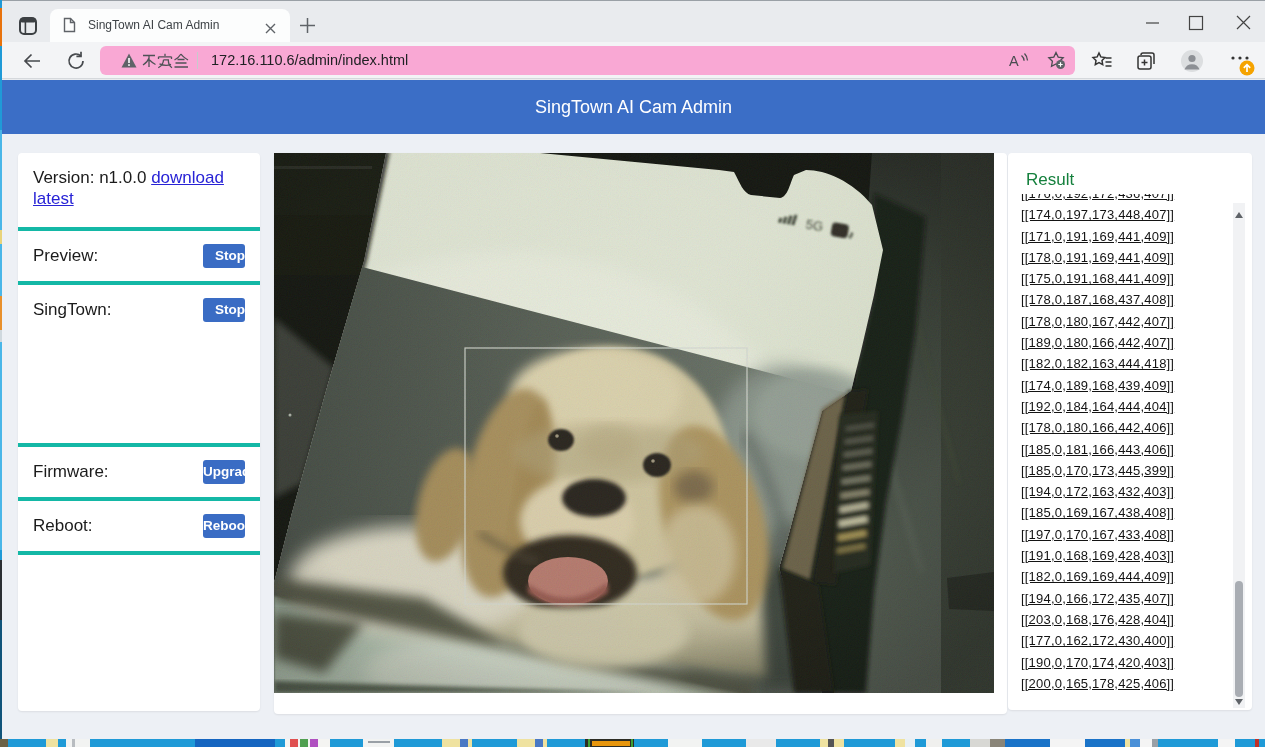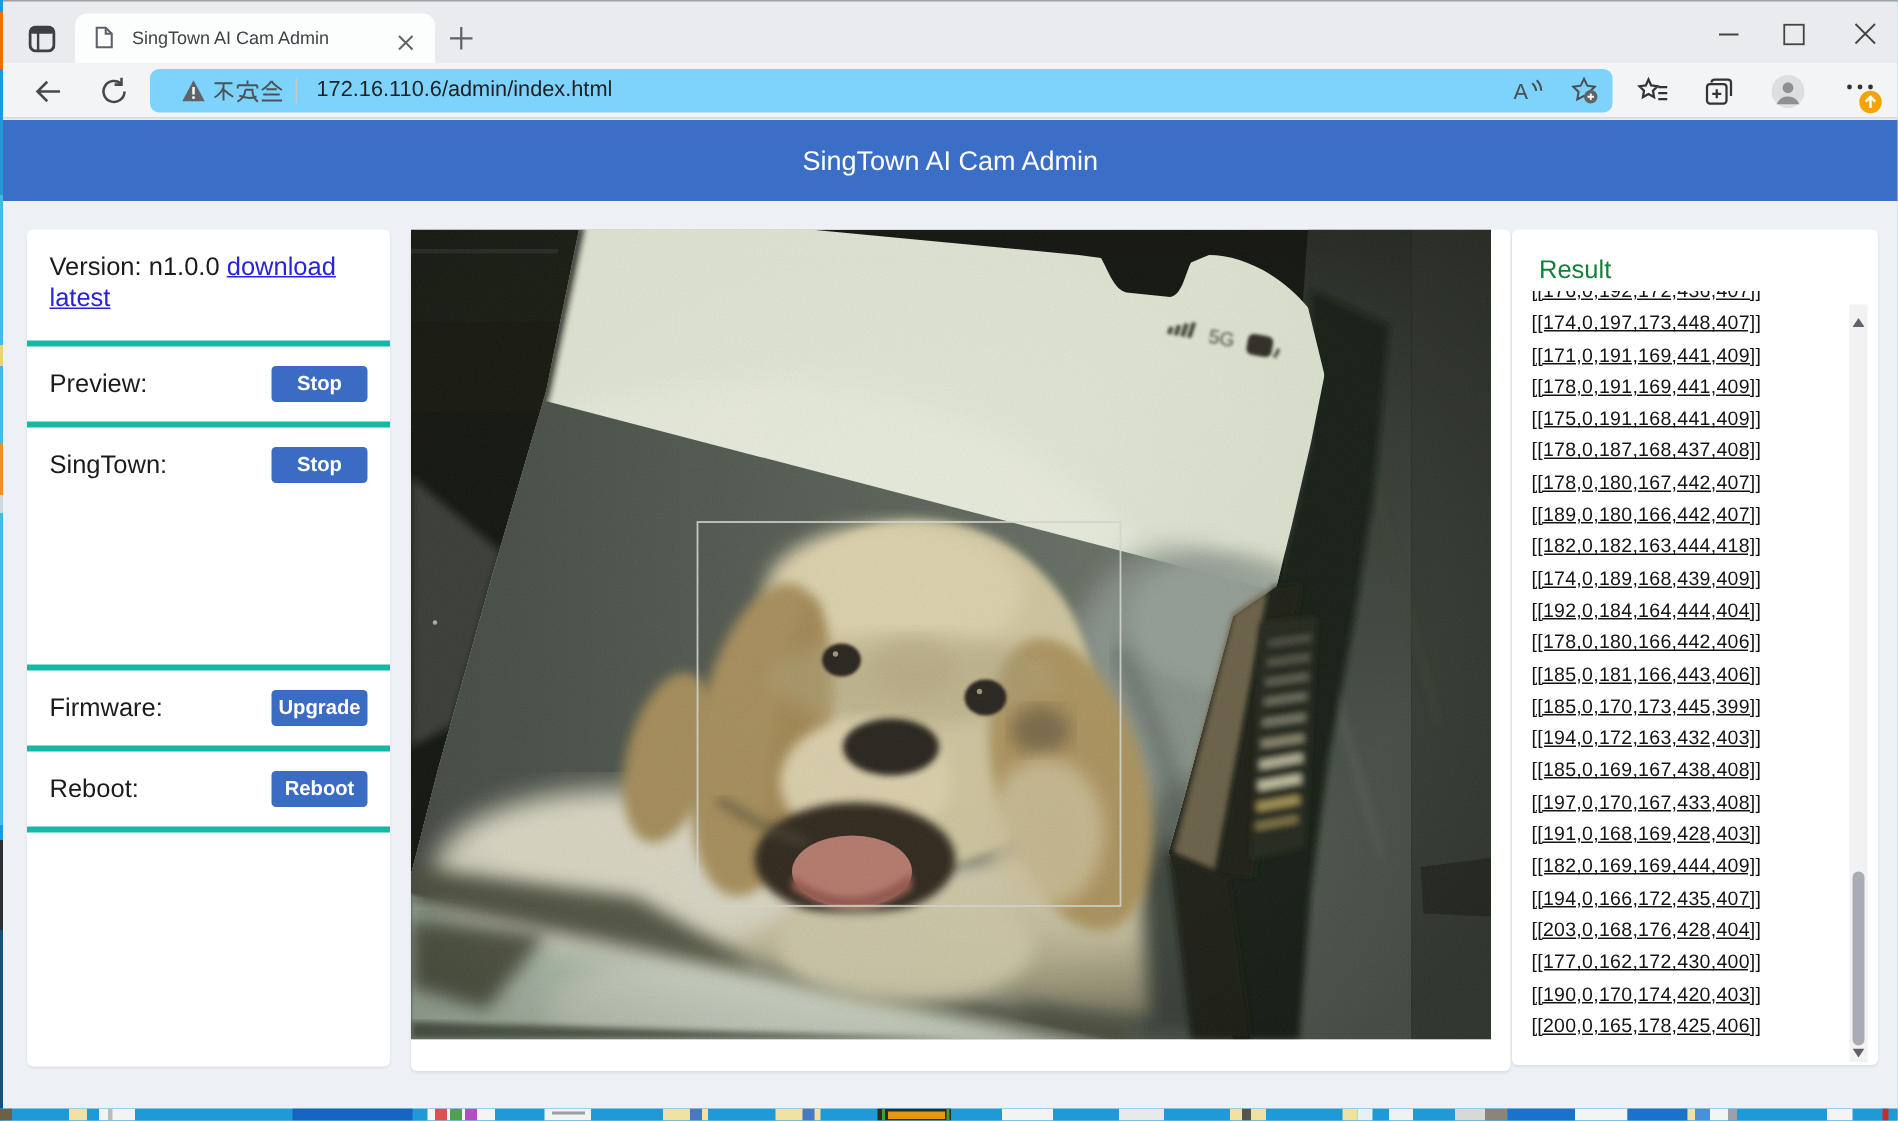--- a/index.html
+++ b/index.html
@@ -5,32 +5,32 @@
 * { margin:0; padding:0; box-sizing:border-box; }
 html,body { width:1265px; height:747px; overflow:hidden; font-family:"Liberation Sans", sans-serif; }
 #stage { position:absolute; left:0; top:0; width:1265px; height:747px; background:#1f9ad7; }
 .abs { position:absolute; }
 
 #win { position:absolute; left:2px; top:0; width:1263px; height:739px; background:#e9ebee; border-top:1px solid #9aa0a6; }
 #tabstrip { position:absolute; left:0; top:1px; width:100%; height:40px; background:#e9ebee; }
 #tab { position:absolute; left:48px; top:7px; width:240px; height:33px; background:#fcfdfd; border-radius:8px 8px 0 0; }
 #tabtitle { position:absolute; left:38px; top:9px; font-size:12px; color:#3e4347; white-space:nowrap; }
 #toolbar { position:absolute; left:0; top:41px; width:100%; height:37px; background:#f3f4f6; border-bottom:1px solid #d5d8dc; }
-#addrbar { position:absolute; left:98px; top:4px; width:975px; height:29px; background:#7dd3fc; border-radius:6px; }
+#addrbar { position:absolute; left:98px; top:4px; width:975px; height:29px; background:#f9a8d4; border-radius:6px; }
 #page { position:absolute; left:0; top:79px; width:100%; height:660px; background:#edf0f5; }
 #bluehdr { position:absolute; left:0; top:0; width:100%; height:54px; background:#3b6ec6; }
 #bluehdr .t { position:absolute; left:0; top:0; width:100%; text-align:center; line-height:54px; color:#ffffff; font-size:18px; }
 .card { position:absolute; background:#ffffff; border-radius:4px; box-shadow:0 1px 2px rgba(0,0,0,0.08); }
 #lcard { left:16px; top:73px; width:242px; height:558px; }
 #ccard { left:272px; top:73px; width:733px; height:561px; }
 #rcard { left:1006px; top:73px; width:244px; height:557px; }
 
 .lrow { position:absolute; left:0; right:0; height:54px; border-top:4px solid #14b8a6; }
 .lrow .lab { position:absolute; left:15px; top:50%; transform:translateY(-50%); font-size:17px; color:#1b1b1b; }
-.btn { position:absolute; right:15px; top:50%; transform:translateY(-50%); width:64px; height:24px; background:#3a6cc4; border-radius:3px; color:#fff; font-size:13.5px; font-weight:bold; text-align:center; line-height:24px; }
+.btn { position:absolute; right:15px; top:50%; transform:translateY(-50%); width:42px; height:24px; background:#3a6cc4; border-radius:3px; color:#fff; font-size:13.5px; font-weight:bold; text-align:right; line-height:24px; }
 #vers { position:absolute; left:15px; top:14px; font-size:17px; color:#1b1b1b; line-height:21px; width:212px; }
 #vers a { color:#2823d6; text-decoration:underline; }
 
 #rtitle { position:absolute; left:18px; top:17px; font-size:17px; color:#15803d; }
 #rlist { position:absolute; left:13px; top:41px; width:216px; height:510px; overflow:hidden; font-size:13px; color:#141414; line-height:21.3px; letter-spacing:0.2px; white-space:nowrap;text-decoration:underline; }
 #rlist .inner { position:relative; top:-11px; }
 
 #sbar { position:absolute; right:7px; top:50px; width:12px; height:505px; background:#f1f2f4; }
 #sthumb { position:absolute; left:2px; width:8px; background:#a9adb3; border-radius:4px; }
 

